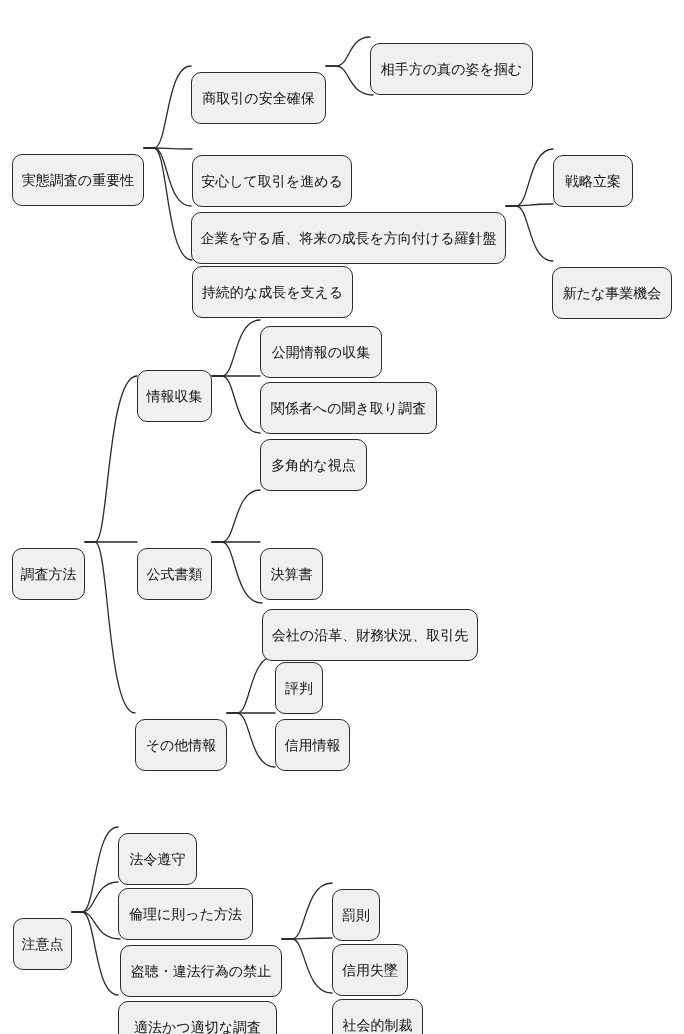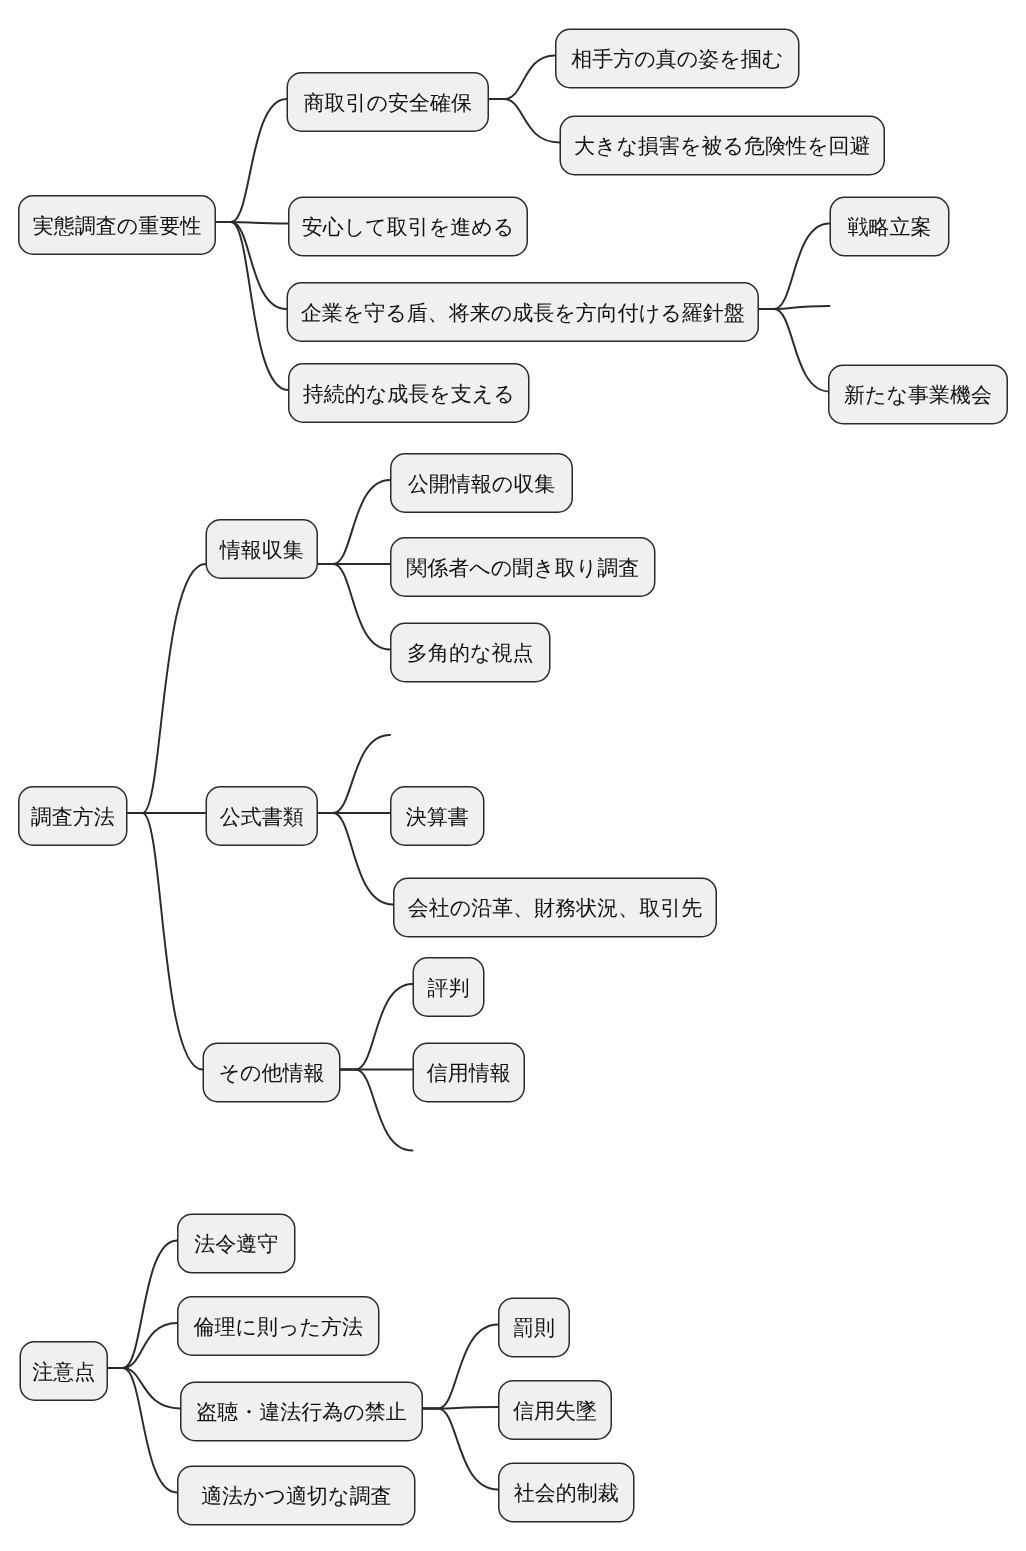--- a/index.html
+++ b/index.html
@@ -23,32 +23,33 @@
     height: 1034px;
   }
   .edges path {
     fill: none;
     stroke: #2b2b2b;
     stroke-width: 1.3;
     stroke-linecap: round;
   }
   .node {
     position: absolute;
-    height: 40px;
+    height: 52px;
     box-sizing: border-box;
     background: #f0f0f0;
     border: 1.6px solid #2b2b2b;
     border-radius: 10px;
     display: flex;
     align-items: center;
     justify-content: center;
     font-size: 14px;
     color: #111111;
     white-space: nowrap;
     line-height: 1;
+    margin-top: 24px;
   }
 </style>
 </head>
 <body>
 
 <div class="canvas">
 
   <svg class="edges" viewBox="0 0 684 1034" xmlns="http://www.w3.org/2000/svg">
 
     <path d="M144,148 L154,148 C168,148 166,66 191,66"></path>
@@ -79,21 +80,20 @@
     <path d="M72,912 L82,912 C96,912 94,939 120,939"></path>
     <path d="M72,912 L82,912 C96,912 94,995 118,995"></path>
     <path d="M282,939 L292,939 C306,939 304,883 332,883"></path>
     <path d="M282,939 L292,939 C306,939 304,938 332,938"></path>
     <path d="M282,939 L292,939 C306,939 304,993 332,993"></path>
   </svg>
 
   <div class="node" style="left:12px;top:130px;width:132px">実態調査の重要性</div>
   <div class="node" style="left:191px;top:48px;width:135px">商取引の安全確保</div>
   <div class="node" style="left:370px;top:19px;width:163px">相手方の真の姿を掴む</div>
-  <div class="node" style="left:373px;top:77px;width:217px">大きな損害を被る危険性を回避</div>
   <div class="node" style="left:192px;top:131px;width:160px">安心して取引を進める</div>
   <div class="node" style="left:191px;top:188px;width:315px">企業を守る盾、将来の成長を方向付ける羅針盤</div>
   <div class="node" style="left:553px;top:131px;width:80px">戦略立案</div>
   <div class="node" style="left:552px;top:243px;width:120px">新たな事業機会</div>
   <div class="node" style="left:192px;top:242px;width:161px">持続的な成長を支える</div>
 
   <div class="node" style="left:12px;top:524px;width:73px">調査方法</div>
   <div class="node" style="left:137px;top:346px;width:75px">情報収集</div>
   <div class="node" style="left:260px;top:302px;width:122px">公開情報の収集</div>
   <div class="node" style="left:260px;top:358px;width:177px">関係者への聞き取り調査</div>

